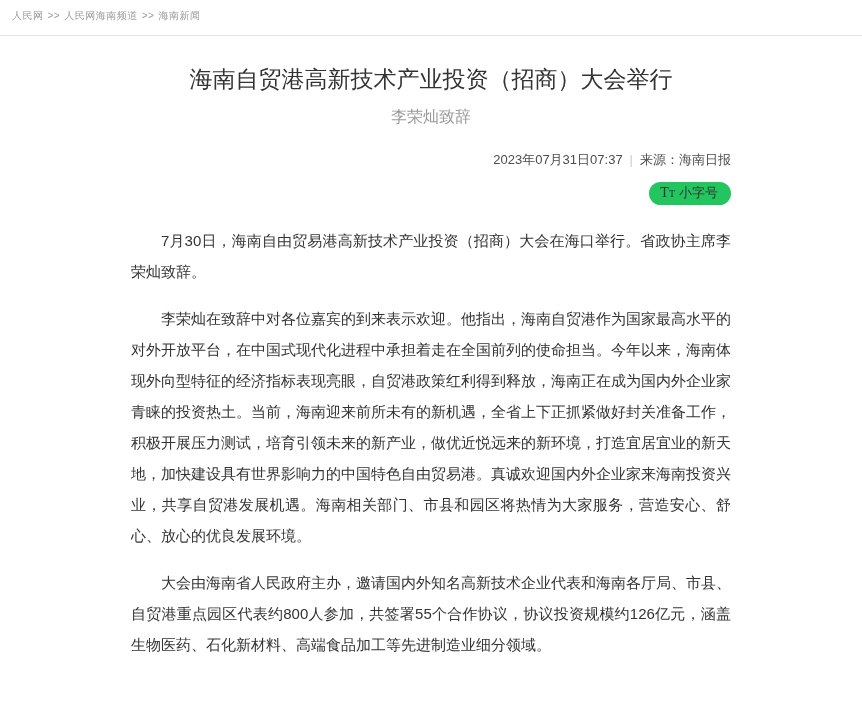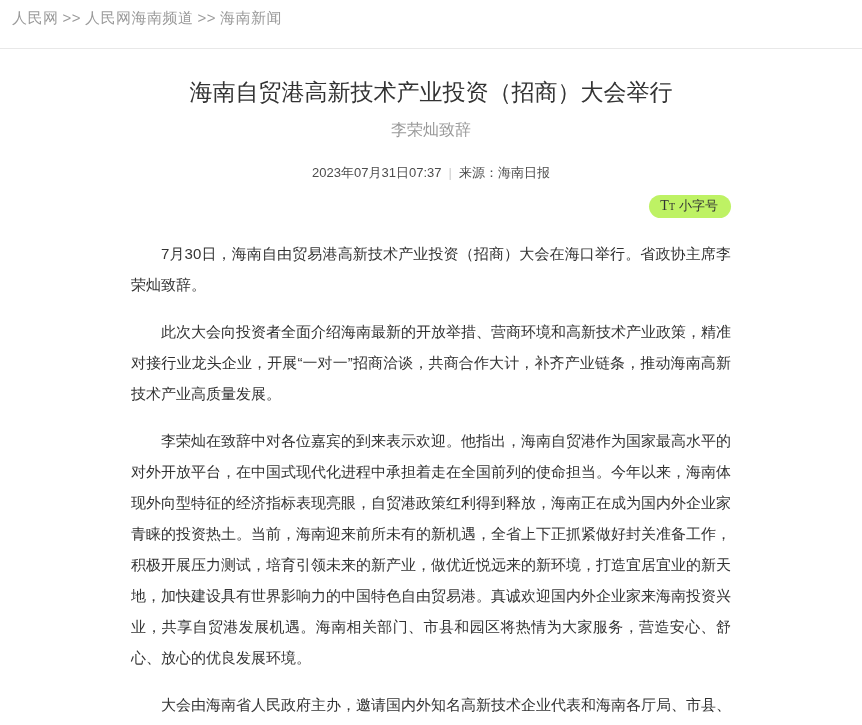--- a/index.html
+++ b/index.html
@@ -4,23 +4,23 @@
 <style>
   * { margin: 0; padding: 0; box-sizing: border-box; }
   html, body {
     width: 862px; height: 725px;
     background: #ffffff;
     font-family: "Liberation Sans", "DejaVu Sans", sans-serif;
     overflow: hidden;
   }
   
   .crumb-bar {
-    padding: 9px 12px 20px 12px;
+    padding: 9px 12px 12px 12px;
     border-bottom: 1px solid #e8e8e8;
-    font-size: 15px;
+    font-size: 10px;
     color: #9a9a9a;
     letter-spacing: 0.5px;
   }
   .crumb-bar a { color: #9a9a9a; text-decoration: none; cursor: pointer; }
   .crumb-sep { margin: 0 4px; color: #9a9a9a; }
 
   
   .article-col {
     width: 600px;
     margin: 0 auto;
@@ -34,35 +34,35 @@
     line-height: 30px;
   }
   .art-subtitle {
     margin-top: 13px;
     text-align: center;
     font-size: 16px;
     color: #999999;
   }
   .art-meta {
     margin-top: 23px;
-    text-align: center;
+    text-align: right;
     font-size: 13px;
     color: #4c4c4c;
   }
   .art-meta .pipe { color: #cccccc; margin: 0 7px; }
   .art-meta a.src { color: #4c4c4c; text-decoration: none; cursor: pointer; }
 
   .tool-row {
     margin-top: 13px;
     text-align: right;
     height: 22px;
   }
   .font-pill {
     display: inline-block;
-    background: #bef264;
+    background: #22c55e;
     border-radius: 12px;
     padding: 3px 13px 4px 11px;
     font-size: 13px;
     color: #333333;
     cursor: pointer;
     line-height: 15px;
   }
   .font-pill .t-big { font-family: "Liberation Serif", "DejaVu Serif", serif; font-size: 14px; }
   .font-pill .t-small { font-family: "Liberation Serif", "DejaVu Serif", serif; font-size: 10px; }
   .font-pill .pill-label { margin-left: 4px; }
@@ -95,19 +95,18 @@
   </div>
 
   <div class="tool-row">
     <span class="font-pill">
       <span class="t-big">T</span><span class="t-small">T</span><span class="pill-label">小字号</span>
     </span>
   </div>
 
   <div class="art-body">
     <p>7月30日，海南自由贸易港高新技术产业投资（招商）大会在海口举行。省政协主席李荣灿致辞。</p>
-    <p>此次大会向投资者全面介绍海南最新的开放举措、营商环境和高新技术产业政策，精准对接行业龙头企业，开展“一对一”招商洽谈，共商合作大计，补齐产业链条，推动海南高新技术产业高质量发展。</p>
     <p>李荣灿在致辞中对各位嘉宾的到来表示欢迎。他指出，海南自贸港作为国家最高水平的对外开放平台，在中国式现代化进程中承担着走在全国前列的使命担当。今年以来，海南体现外向型特征的经济指标表现亮眼，自贸港政策红利得到释放，海南正在成为国内外企业家青睐的投资热土。当前，海南迎来前所未有的新机遇，全省上下正抓紧做好封关准备工作，积极开展压力测试，培育引领未来的新产业，做优近悦远来的新环境，打造宜居宜业的新天地，加快建设具有世界影响力的中国特色自由贸易港。真诚欢迎国内外企业家来海南投资兴业，共享自贸港发展机遇。海南相关部门、市县和园区将热情为大家服务，营造安心、舒心、放心的优良发展环境。</p>
     <p>大会由海南省人民政府主办，邀请国内外知名高新技术企业代表和海南各厅局、市县、自贸港重点园区代表约800人参加，共签署55个合作协议，协议投资规模约126亿元，涵盖生物医药、石化新材料、高端食品加工等先进制造业细分领域。</p>
 
   </div>
 
 </div>
 
 </body></html>

